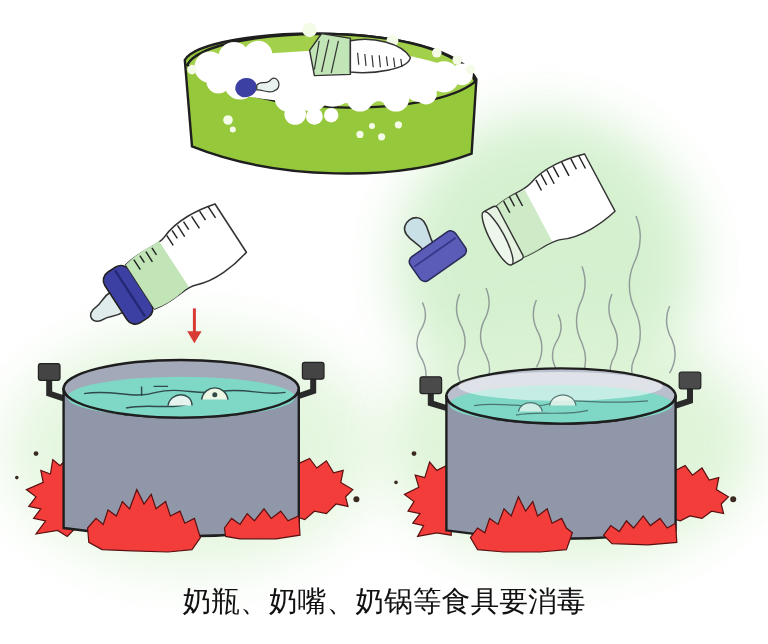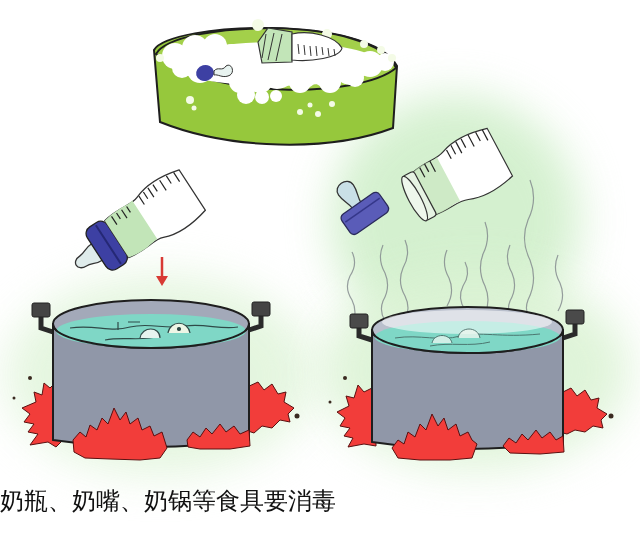--- a/index.html
+++ b/index.html
@@ -3,21 +3,21 @@
 <meta charset="utf-8">
 <style>
   html, body { margin: 0; padding: 0; background: #ffffff; }
   body { width: 640px; height: 537px; position: relative; overflow: hidden;
          font-family: "DejaVu Sans", "Liberation Sans", sans-serif; }
   .glow { position: absolute; border-radius: 50%; filter: blur(22px); }
   #glow-left { left: 5px; top: 275px; width: 310px; height: 200px; background: #e2f5dc; opacity: .9; }
   #glow-right-top { left: 330px; top: 95px; width: 250px; height: 250px; background: #cdeec7; opacity: .85; }
   #glow-right-pot { left: 320px; top: 270px; width: 310px; height: 200px; background: #dcf3d5; opacity: .9; }
   #scene { position: absolute; left: 0; top: 0; width: 640px; height: 537px; }
-  #caption { position: absolute; left: 0; top: 484px; width: 640px; text-align: left;
+  #caption { position: absolute; left: 0; top: 484px; width: 640px; text-align: center;
              font-size: 24px; line-height: 34px; color: #111111; letter-spacing: 0px; }
 </style>
 </head>
 <body>
 
 <div class="glow" id="glow-left"></div>
 <div class="glow" id="glow-right-top"></div>
 <div class="glow" id="glow-right-pot"></div>
 
 <svg id="scene" viewBox="0 0 640 537" xmlns="http://www.w3.org/2000/svg">

